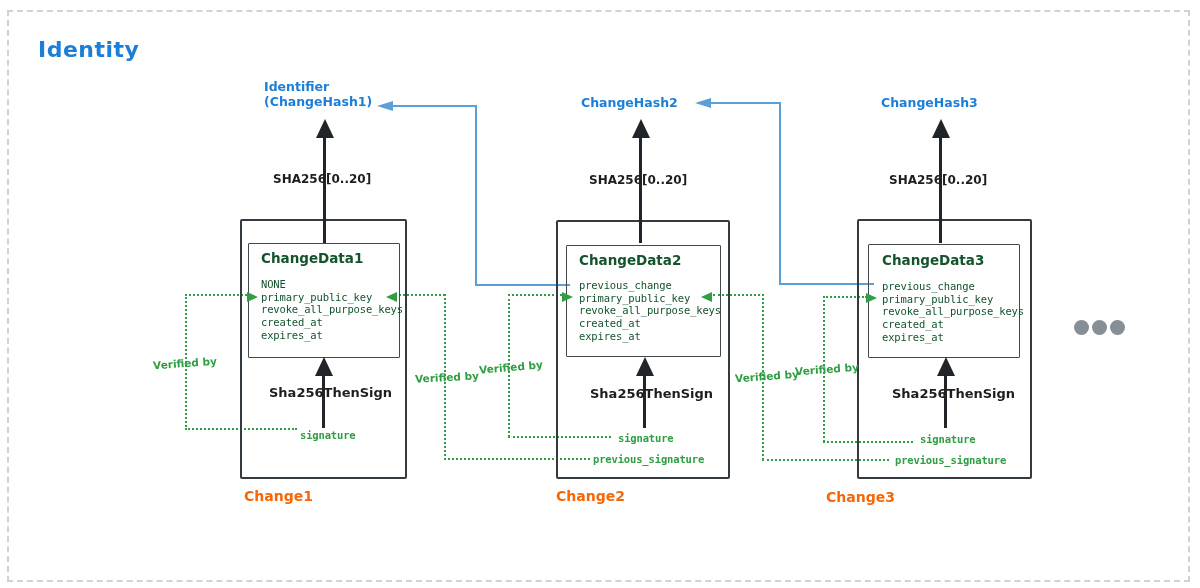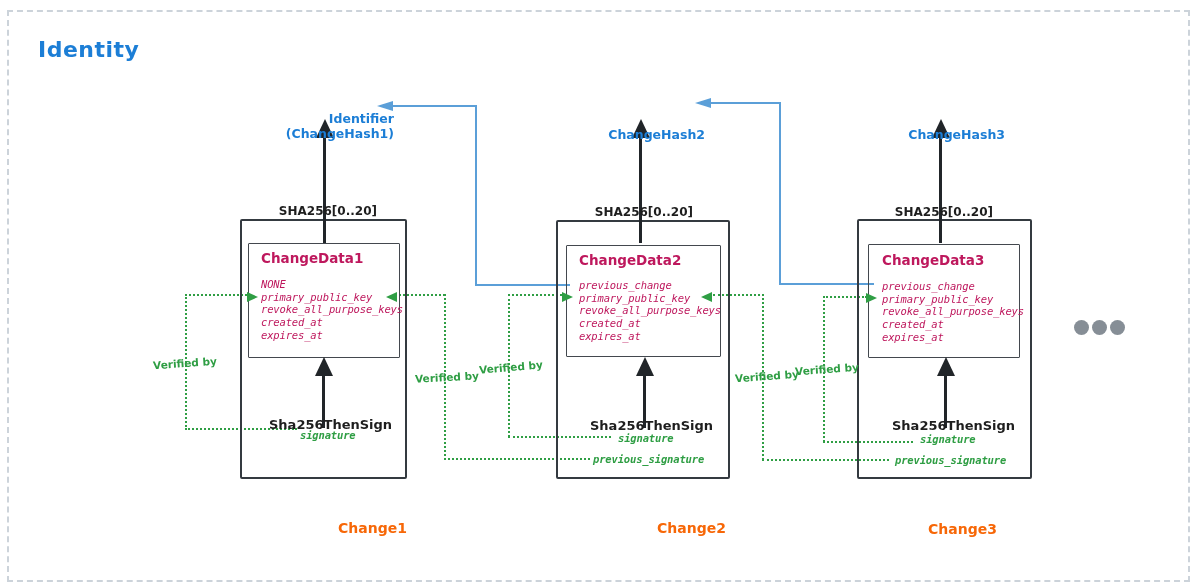--- a/index.html
+++ b/index.html
@@ -1,22 +1,22 @@
 <!DOCTYPE html>
 <html><head>
 <meta charset="utf-8">
 <style>
   html,body{margin:0;padding:0;background:#fff;}
   #canvas{position:relative;width:1200px;height:588px;background:#ffffff;overflow:hidden;
           font-family:"DejaVu Sans",sans-serif;color:#1e1e1e;}
   .abs{position:absolute;}
-  .mono{font-family:"DejaVu Sans Mono",monospace;font-size:10.5px;letter-spacing:-0.15px;font-style:italic;}
-  .center{text-align:right;margin-top:32px;}
+  .mono{font-family:"DejaVu Sans Mono",monospace;font-size:10.5px;letter-spacing:-0.15px;}
+  .center{text-align:left;}
   .blue{color:#1c7ed6;}
-  .purple{color:#be185d;}
+  .purple{color:#14532d;}
   .green{color:#2f9e44;}
   .orange{color:#f76707;}
   .border-dashed{border:2px dashed #ccd3da;z-index:0;}
   .obox{border:2px solid #343a40;border-radius:2px;background:transparent;z-index:2;}
   .ibox{border:1.5px solid #43484e;border-radius:1px;background:transparent;z-index:2;}
   .shaft{width:3px;background:#212529;z-index:3;}
   .tri-up{width:0;height:0;border-left:9px solid transparent;border-right:9px solid transparent;
           border-bottom:19px solid #212529;z-index:3;}
   .dot-h{height:0;border-top:2px dotted #2f9e44;z-index:1;}
   .dot-v{width:0;border-left:2px dotted #2f9e44;z-index:1;}

